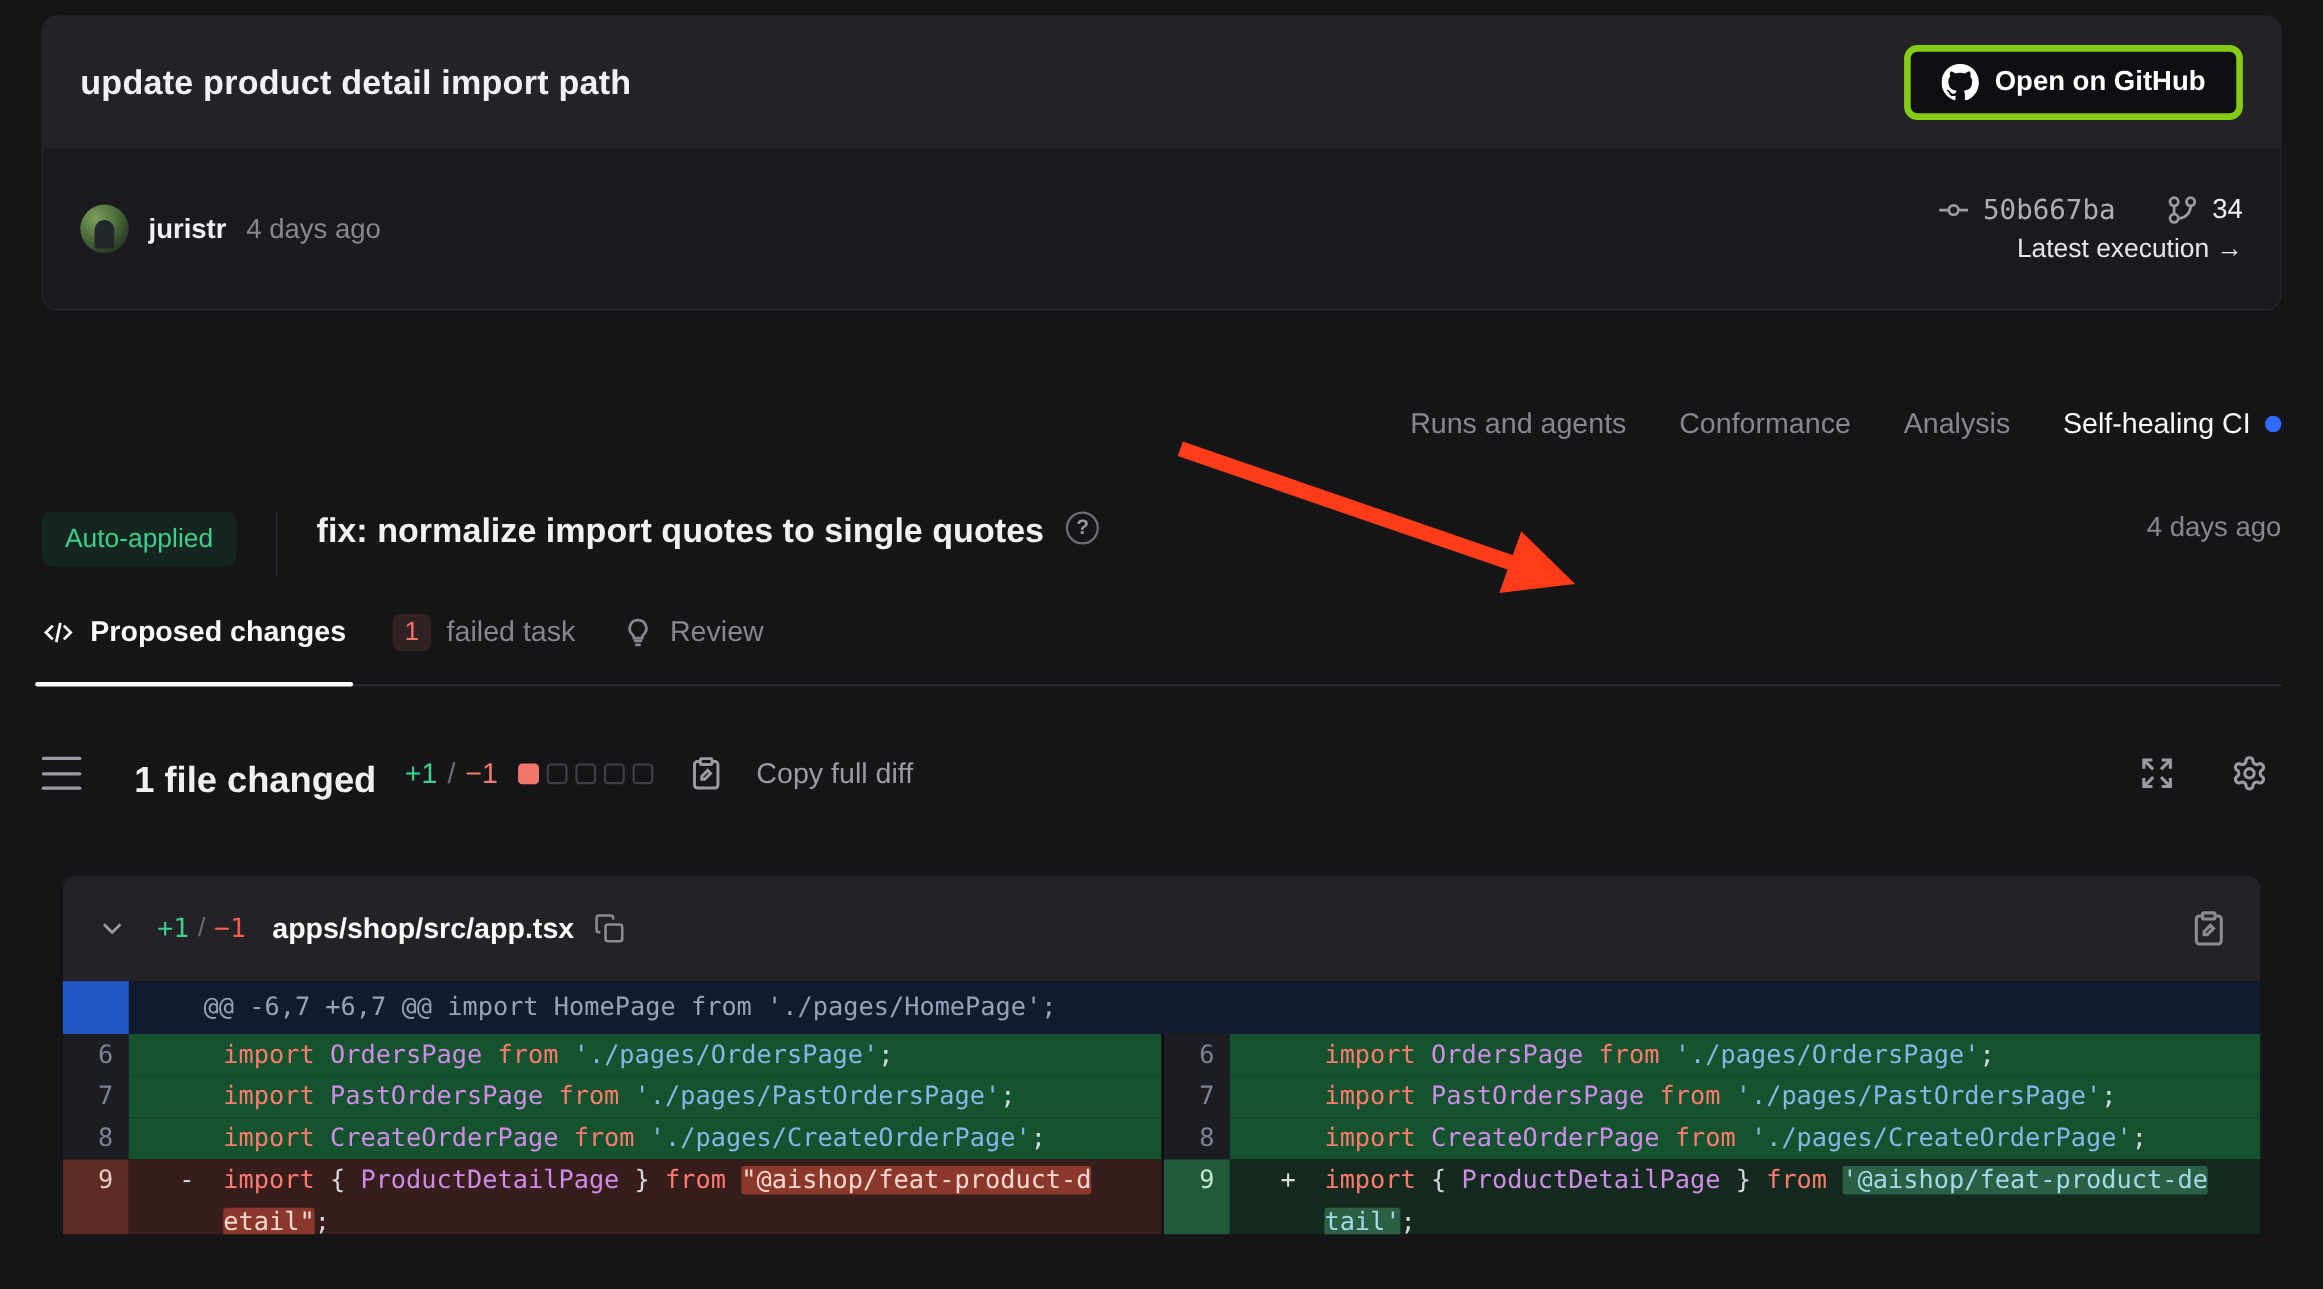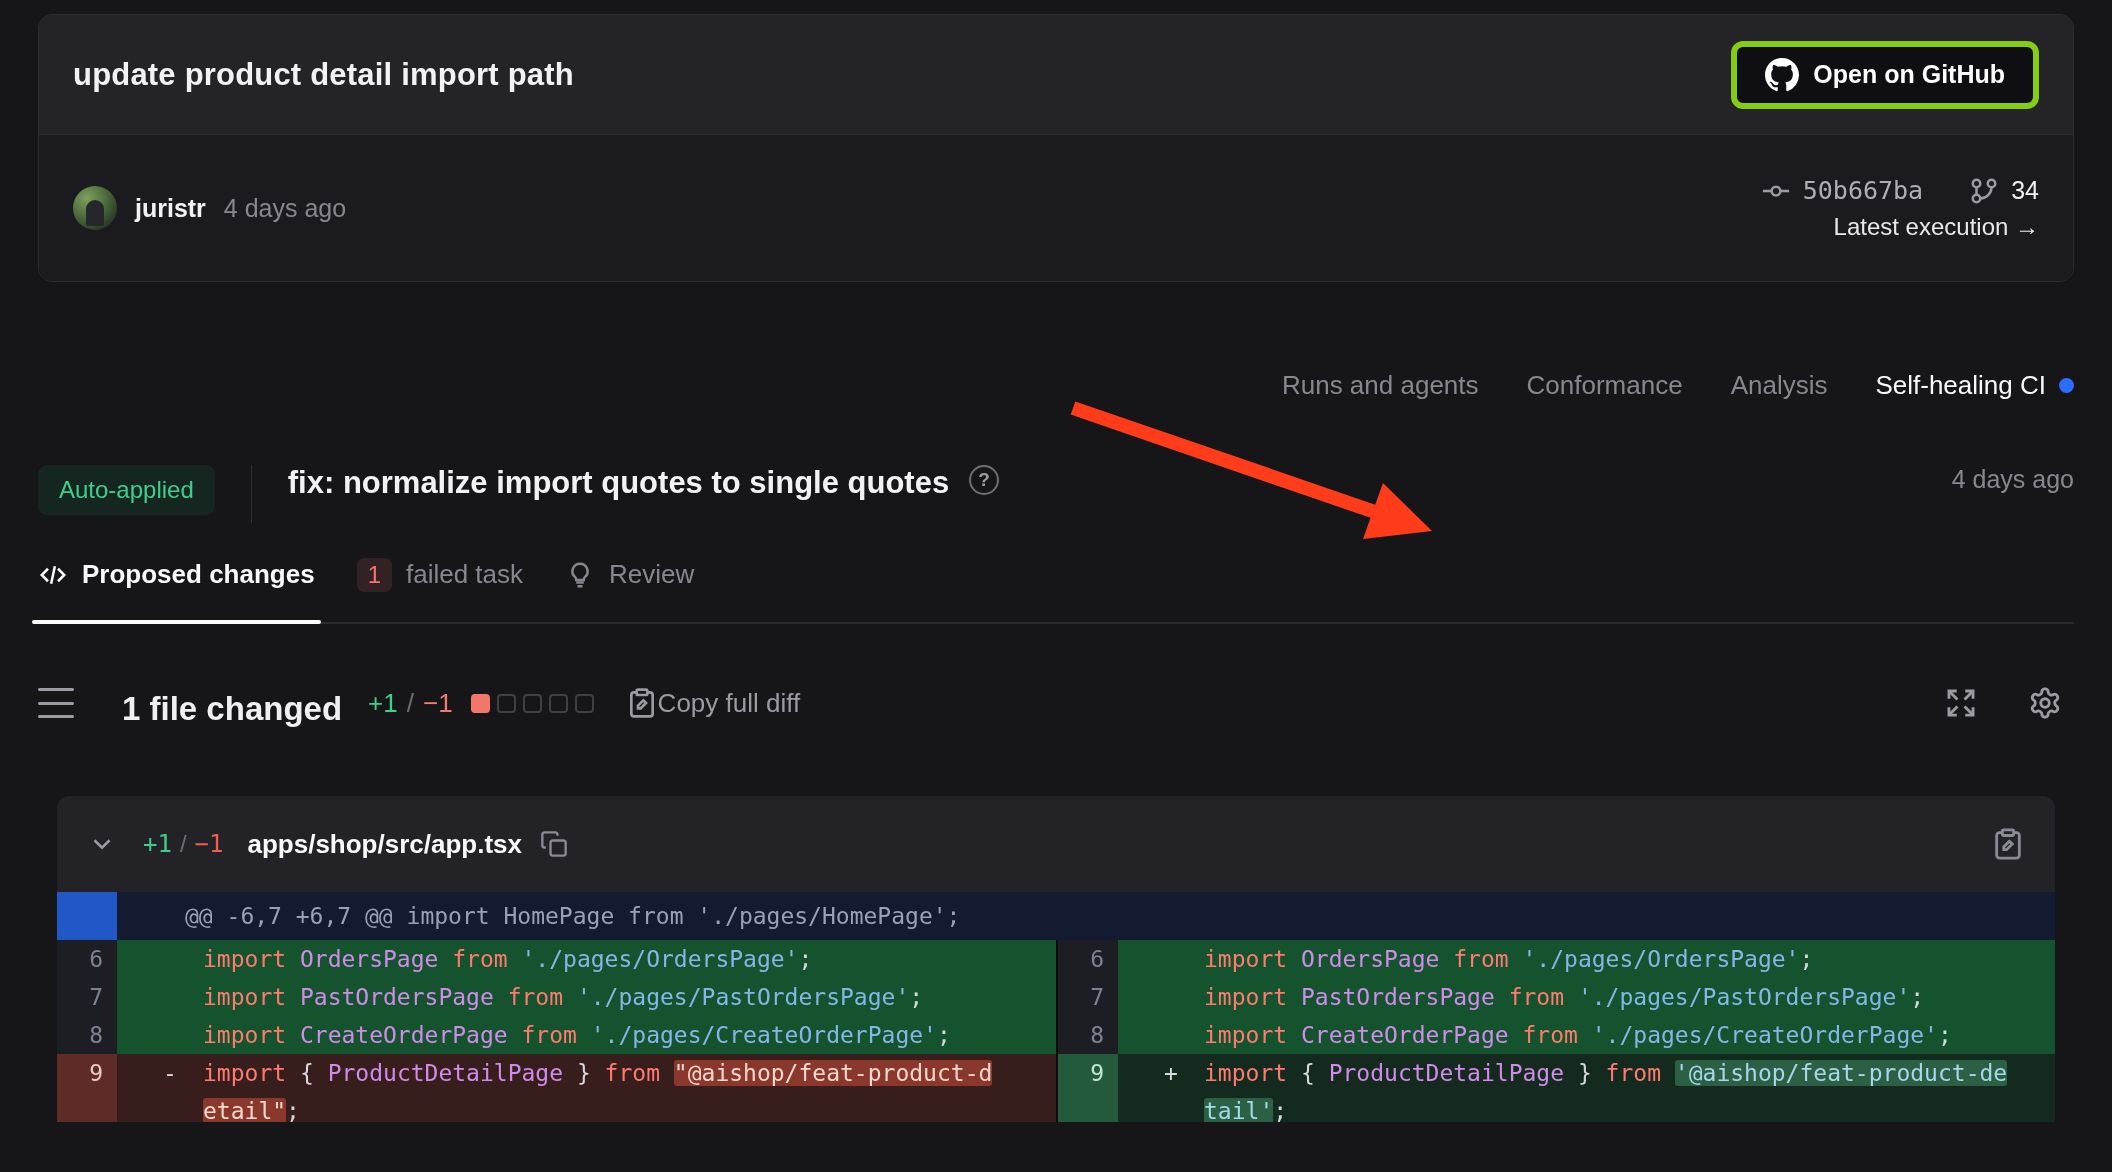--- a/index.html
+++ b/index.html
@@ -63,21 +63,21 @@
   .diff-toolbar{ margin:39px 38px 0; height:80px; display:flex; align-items:center;}
   .hamburger{ width:36px; height:30px; display:flex; flex-direction:column; justify-content:space-between; cursor:pointer; margin-right:48px;}
   .hamburger i{ height:3px; background:#9b9ba4; border-radius:2px;}
   .files-changed{ font-size:33px; font-weight:600; color:#f0f0f2; margin-right:26px;margin-top:11px;}
   .stat-add{ font-size:26px; color:#3ecf8e;}
   .stat-slash{ font-size:26px; color:#6d6d76; margin:0 9px;}
   .stat-del{ font-size:26px; color:#f27b6f; margin-right:18px;}
   .meter{ display:flex; gap:7px; margin-right:32px;}
   .meter i{ width:19px; height:19px; border-radius:4px; border:2px solid #3f3f47;}
   .meter i.fill{ background:#f2776b; border-color:#f2776b;}
-  .copy-diff{ display:flex; align-items:center; gap:0; color:#9b9ba4; font-size:26px; cursor:pointer;}
+  .copy-diff{ display:flex; align-items:center; gap:30px; color:#9b9ba4; font-size:26px; cursor:pointer;}
   .copy-diff svg{ width:32px; height:32px; stroke:#9b9ba4; fill:none; stroke-width:2;}
   .toolbar-right{ margin-left:auto; display:flex; align-items:center; gap:50px; padding-right:12px;}
   .toolbar-right svg{ width:34px; height:34px; stroke:#9b9ba4; fill:none; stroke-width:2; cursor:pointer;}
 
   
   .diff-card{ margin:53px 57px 0; height:326px; border-radius:12px 12px 0 0; overflow:hidden; background:#101218; display:flex; flex-direction:column;}
   .file-header{ height:96px; background:#222227; display:flex; align-items:center; padding:0 30px; flex-shrink:0;}
   .file-header .chev{ width:30px; height:30px; stroke:#9b9ba4; fill:none; stroke-width:2; cursor:pointer; margin-right:26px;}
   .fh-add{ font-size:24px; color:#3ecf8e; font-family:"DejaVu Sans Mono",monospace;}
   .fh-slash{ font-size:24px; color:#6d6d76; margin:0 8px;}

